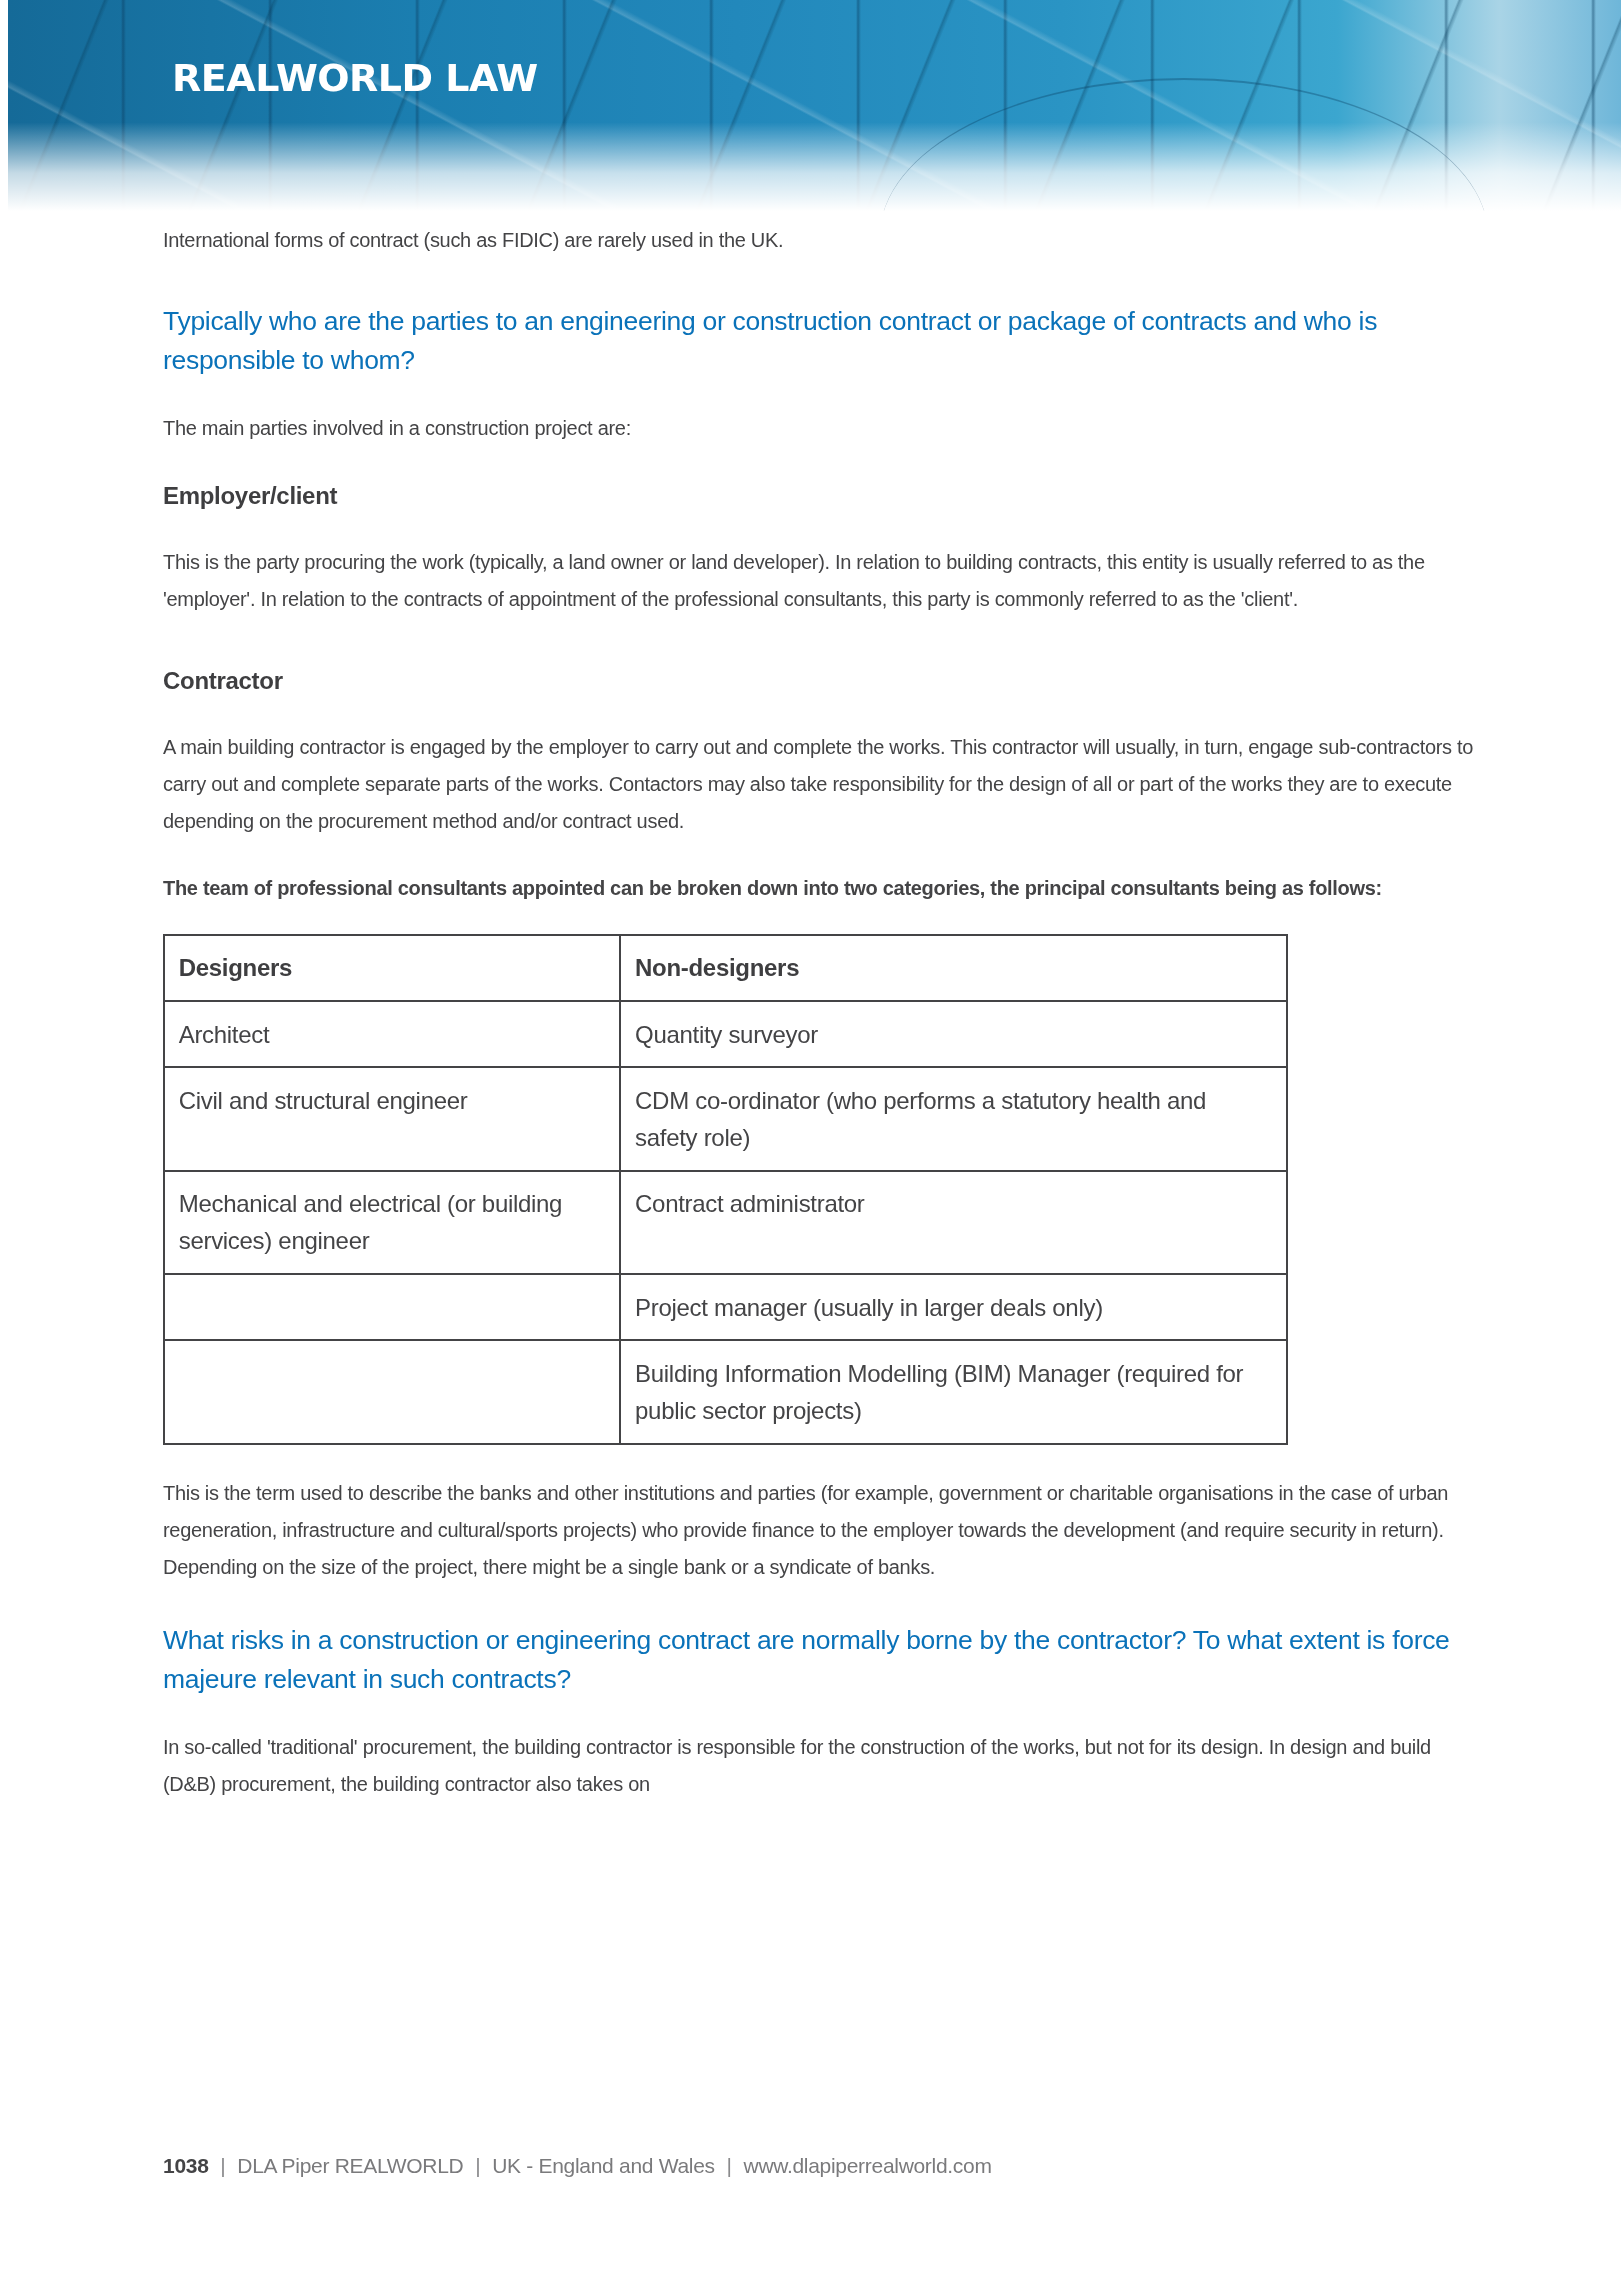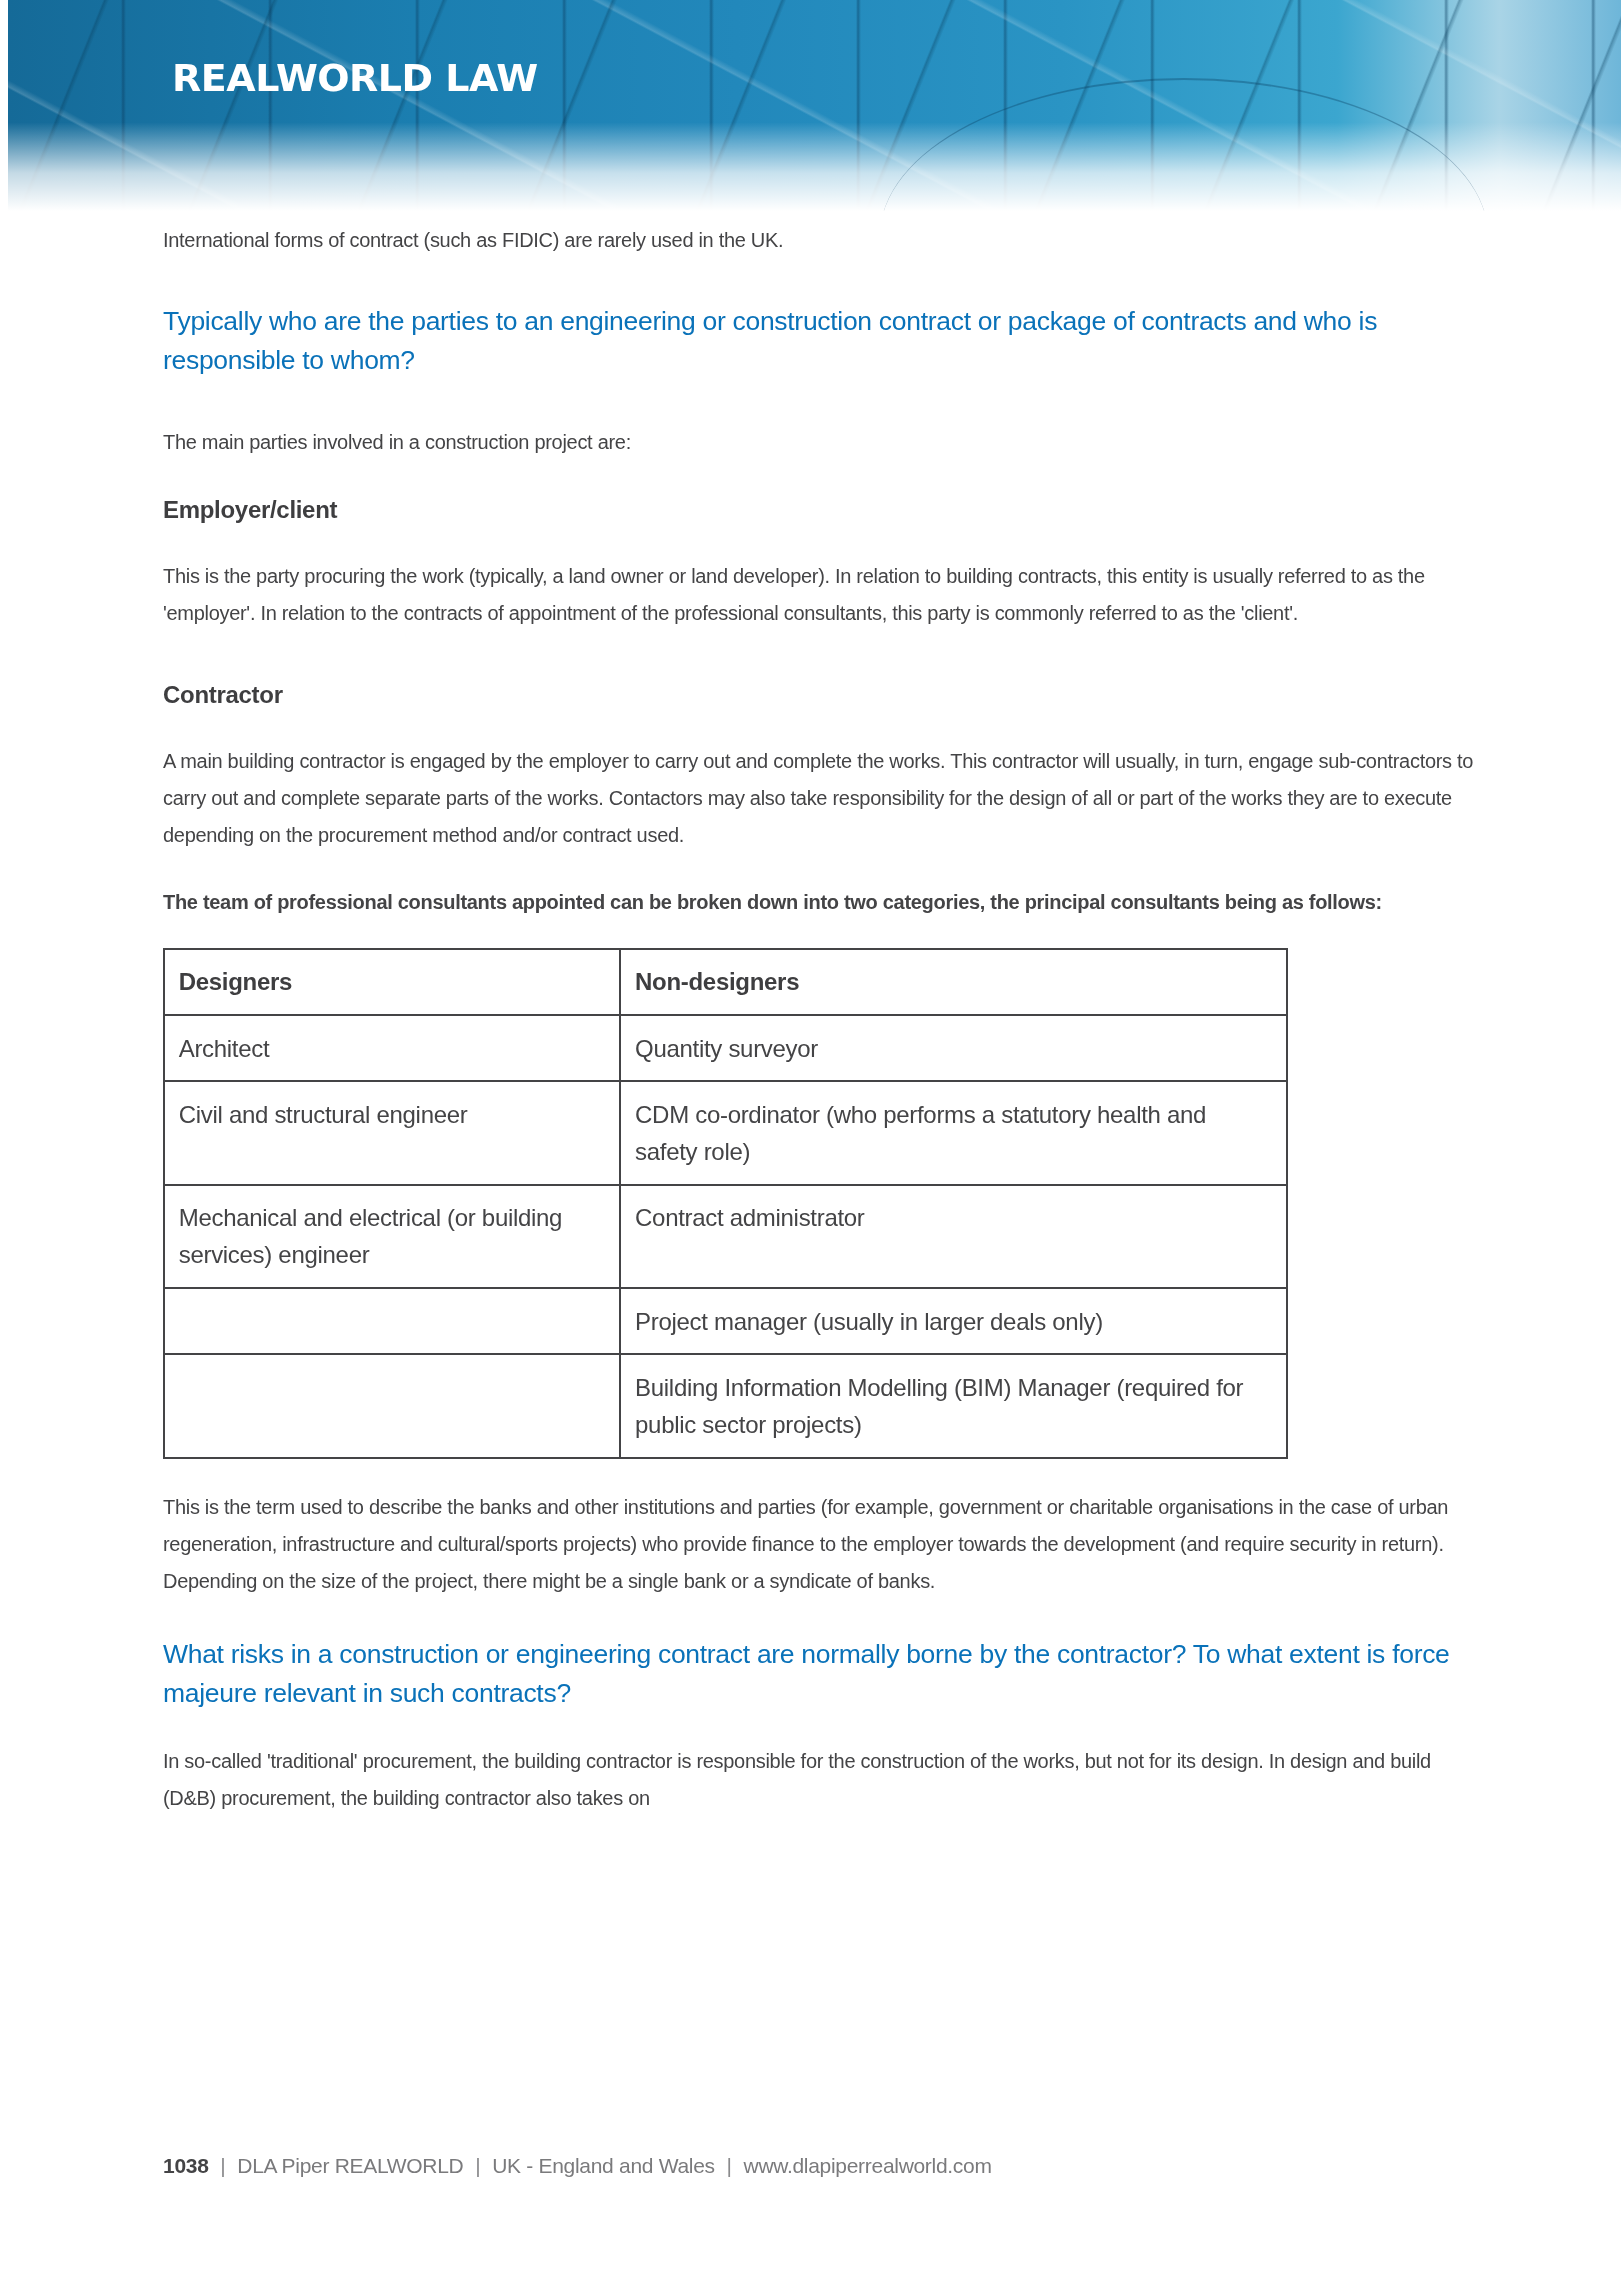--- a/index.html
+++ b/index.html
@@ -102,21 +102,21 @@
 <div class="header">
   <div class="header-arc"></div>
   <div class="header-title">REALWORLD LAW</div>
 </div>
 
 <div class="content">
   <p class="body-text">International forms of contract (such as FIDIC) are rarely used in the UK.</p>
 
   <h2 class="q-heading" style="margin-top:43px;">Typically who are the parties to an engineering or construction contract or package of contracts and who is responsible to whom?</h2>
 
-  <p class="body-text" style="margin-top:44px;">The main parties involved in a construction project are:</p>
+  <p class="body-text" style="margin-top:30px;">The main parties involved in a construction project are:</p>
 
   <h3 class="sub-heading" style="margin-top:30px;">Employer/client</h3>
   <p class="body-text" style="margin-top:30px;">This is the party procuring the work (typically, a land owner or land developer). In relation to building contracts, this entity is usually referred to as the 'employer'. In relation to the contracts of appointment of the professional consultants, this party is commonly referred to as the 'client'.</p>
 
   <h3 class="sub-heading" style="margin-top:44px;">Contractor</h3>
   <p class="body-text" style="margin-top:30px;">A main building contractor is engaged by the employer to carry out and complete the works. This contractor will usually, in turn, engage sub-contractors to carry out and complete separate parts of the works. Contactors may also take responsibility for the design of all or part of the works they are to execute depending on the procurement method and/or contract used.</p>
 
   <p class="body-text" style="margin-top:30px;font-weight:bold;">The team of professional consultants appointed can be broken down into two categories, the principal consultants being as follows:</p>
 
   <table class="pro-team" style="margin-top:26.5px;">

